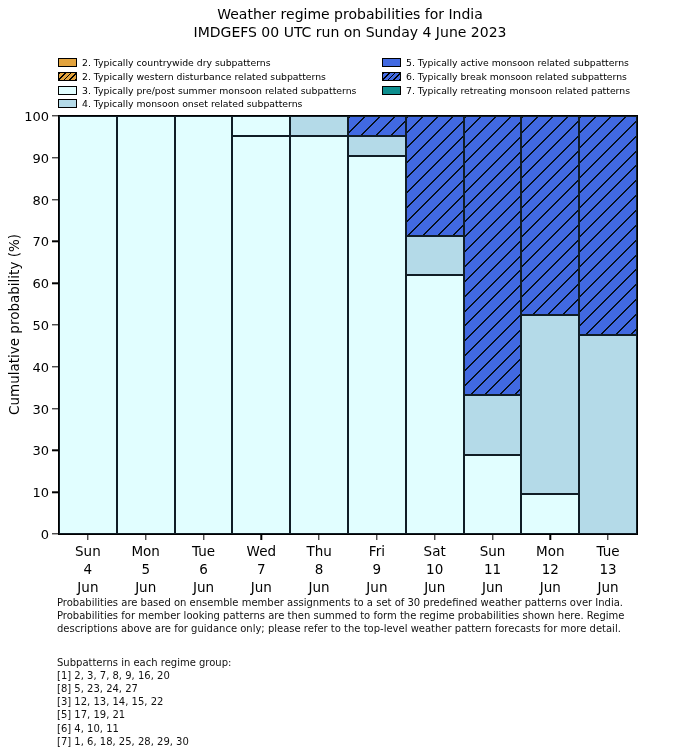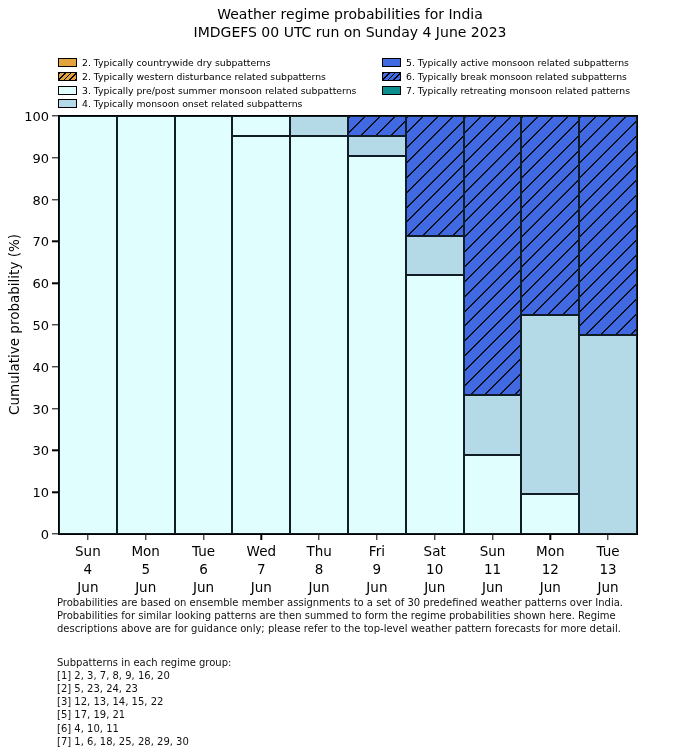--- a/index.html
+++ b/index.html
@@ -203,26 +203,26 @@
       <div class="xtick-label" style="left: 95%;">
         <div>Tue</div>
         <div>13</div>
         <div>Jun</div>
       </div>
     </div>
 
   <div class="footer">
     <div id="footer-para">
         <div class="fline">Probabilities are based on ensemble member assignments to a set of 30 predefined weather patterns over India.</div>
-        <div class="fline">Probabilities for similar looking patterns are then summed to form the regime probabilities shown here. Regime</div>
+        <div class="fline">Probabilities for member looking patterns are then summed to form the regime probabilities shown here. Regime</div>
         <div class="fline">descriptions above are for guidance only; please refer to the top-level weather pattern forecasts for more detail.</div>
       </div>
     <div class="subhead">Subpatterns in each regime group:</div>
     <div id="subpattern-list">
         <div class="sline">[1] 2, 3, 7, 8, 9, 16, 20</div>
-        <div class="sline">[2] 5, 23, 24, 23</div>
+        <div class="sline">[8] 5, 23, 24, 27</div>
         <div class="sline">[3] 12, 13, 14, 15, 22</div>
         <div class="sline">[5] 17, 19, 21</div>
         <div class="sline">[6] 4, 10, 11</div>
         <div class="sline">[7] 1, 6, 18, 25, 28, 29, 30</div>
       </div>
   </div>
 </div>
 
 </body></html>

